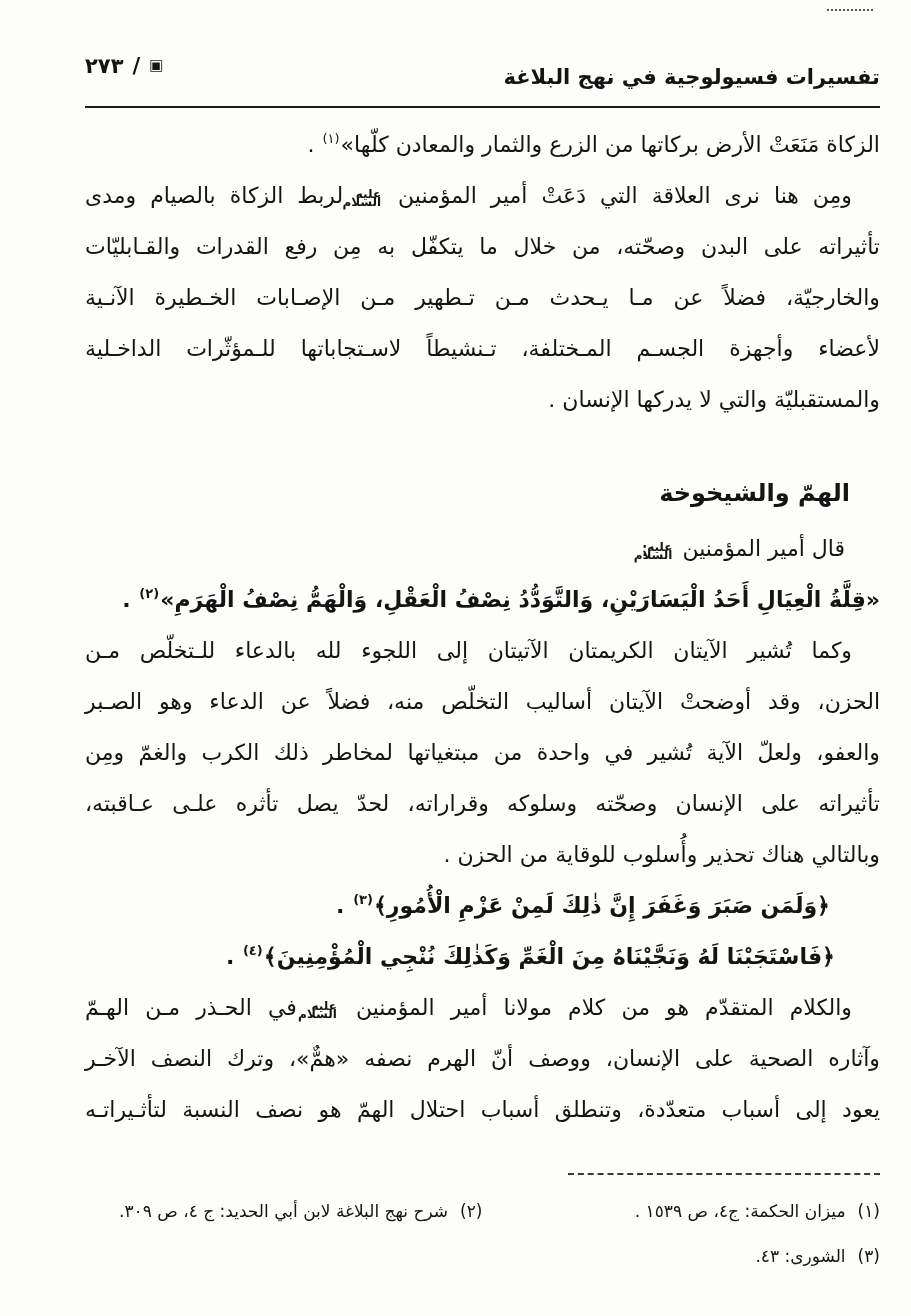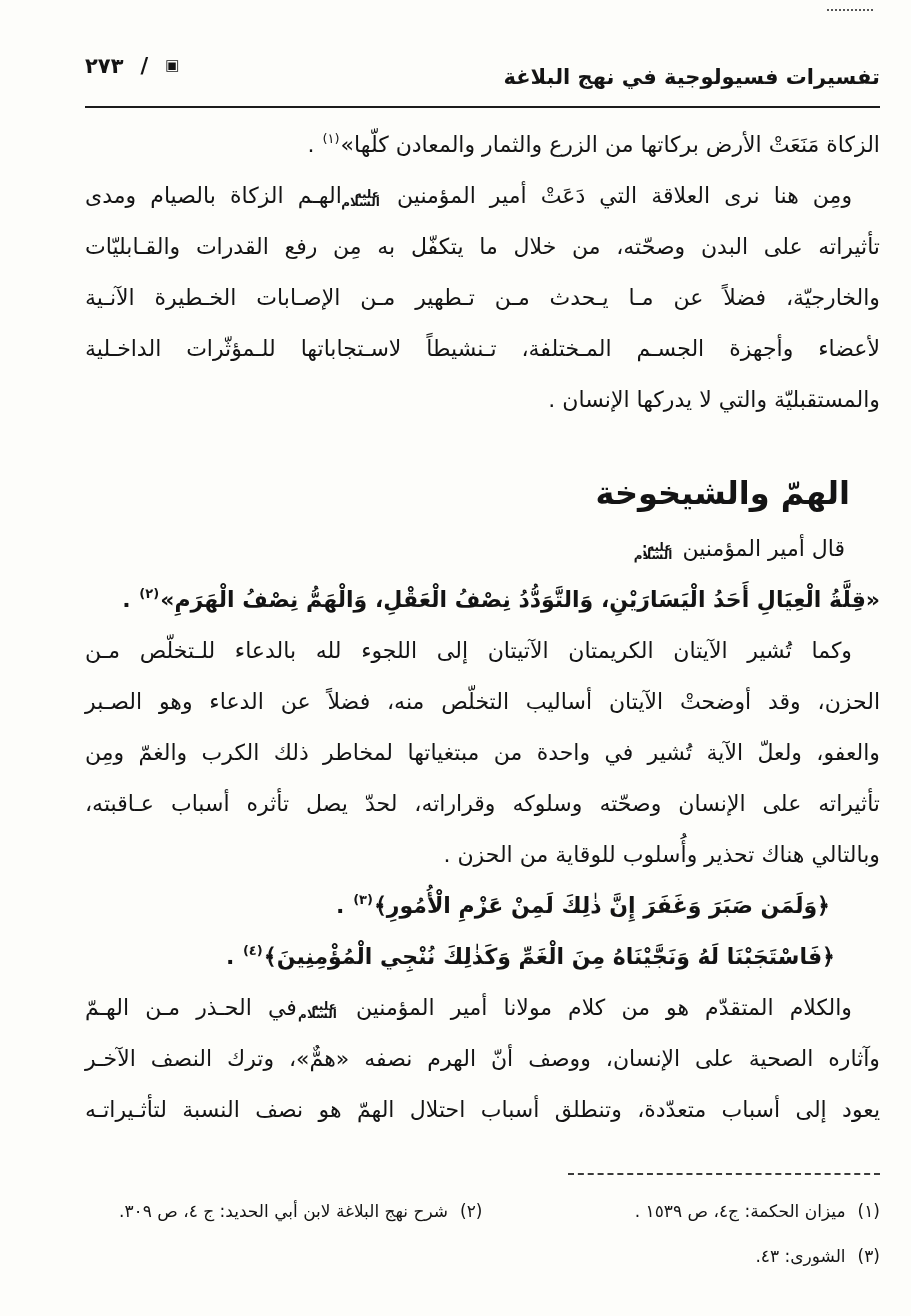--- a/index.html
+++ b/index.html
@@ -12,35 +12,35 @@
     direction:rtl;
     font-family:"DejaVu Sans",sans-serif;
     box-sizing:border-box;
     padding:40px 31px 0 85px;
     overflow:hidden;
   }
   
   .header{display:flex;justify-content:space-between;align-items:center;
     font-weight:bold;font-size:21px;line-height:30px;}
   .book-title{letter-spacing:0;margin-top:22px;}
-  .page-num-box{direction:ltr;font-size:21px;display:flex;align-items:center;gap:17px;}
+  .page-num-box{direction:ltr;font-size:21px;display:flex;align-items:center;gap:9px;}
   .corner-icon{font-size:15px;position:relative;top:-1px;}
   .header-rule{border:0;border-top:2.5px solid #1c1c1c;margin:14px 0 0 0;position:relative;}
   .rule-artifact{position:absolute;top:9px;right:38px;width:46px;
     border-top:2px dotted #555;height:0;}
   
   .content{margin-top:11px;}
   .line{height:51px;line-height:51px;font-size:22px;white-space:normal;}
   .line.just{text-align:justify;text-align-last:justify;}
   .line.right{text-align:right;}
   .line.bold{font-weight:bold;}
   .sup{font-size:13px;vertical-align:9px;display:inline-block;line-height:0;margin:0 1px;}
   .hon{display:inline-block;width:21px;font-size:12px;line-height:8px;
     text-align:left;vertical-align:-3px;margin:0 3px;white-space:normal;font-weight:bold;}
-  .section-heading{font-size:32px;font-weight:bold;line-height:42px;
+  .section-heading{font-size:24px;font-weight:bold;line-height:42px;
     margin:47px 30px 9px 0;}
   
   .footnotes{position:absolute;bottom:48px;right:31px;left:85px;}
   .fn-sep{border:0;border-top:2px dashed #3a3a3a;width:312px;margin:0 0 24px 0;}
   .fn-grid{display:grid;grid-template-columns:1fr 1fr;row-gap:21px;
     font-size:17px;line-height:24px;}
   .fn{text-align:right;}
   .fn-left{padding-left:14px;}
   .fn-marker{margin-left:12px;}
 </style>
@@ -55,32 +55,32 @@
       <span>٢٧٣</span>
       <span>/</span>
       <span class="corner-icon">▣</span>
     </div>
   </div>
   <hr class="header-rule">
   <div class="rule-artifact"></div>
 
   <div class="content" id="content">
       <div class="line right"><span>الزكاة مَنَعَتْ الأرض بركاتها من الزرع والثمار والمعادن كلّها»</span><span class="sup">(١)</span><span> .</span></div>
-      <div class="line just" style="padding-right: 28px;"><span>ومِن هنا نرى العلاقة التي دَعَتْ أمير المؤمنين </span><span class="hon">عليه السلام</span><span> الهـم الزكاة بالصيام ومدى</span></div>
+      <div class="line just" style="padding-right: 28px;"><span>ومِن هنا نرى العلاقة التي دَعَتْ أمير المؤمنين </span><span class="hon">عليه السلام</span><span> لربط الزكاة بالصيام ومدى</span></div>
       <div class="line just"><span>تأثيراته على البدن وصحّته، من خلال ما يتكفّل به مِن رفع القدرات والقـابليّات</span></div>
       <div class="line just"><span>والخارجيّة، فضلاً عن مـا يـحدث مـن تـطهير مـن الإصـابات الخـطيرة الآنـية</span></div>
       <div class="line just"><span>لأعضاء وأجهزة الجسـم المـختلفة، تـنشيطاً لاسـتجاباتها للـمؤثّرات الداخـلية</span></div>
       <div class="line right"><span>والمستقبليّة والتي لا يدركها الإنسان .</span></div>
       <div class="section-heading">الهمّ والشيخوخة</div>
       <div class="line right" style="padding-right: 35px;"><span>قال أمير المؤمنين </span><span class="hon">عليه السلام</span><span>:</span></div>
       <div class="line right bold"><span>«قِلَّةُ الْعِيَالِ أَحَدُ الْيَسَارَيْنِ، وَالتَّوَدُّدُ نِصْفُ الْعَقْلِ، وَالْهَمُّ نِصْفُ الْهَرَمِ»</span><span class="sup">(٢)</span><span> .</span></div>
       <div class="line just" style="padding-right: 28px;"><span>وكما تُشير الآيتان الكريمتان الآتيتان إلى اللجوء لله بالدعاء للـتخلّص مـن</span></div>
       <div class="line just"><span>الحزن، وقد أوضحتْ الآيتان أساليب التخلّص منه، فضلاً عن الدعاء وهو الصـبر</span></div>
       <div class="line just"><span>والعفو، ولعلّ الآية تُشير في واحدة من مبتغياتها لمخاطر ذلك الكرب والغمّ ومِن</span></div>
-      <div class="line just"><span>تأثيراته على الإنسان وصحّته وسلوكه وقراراته، لحدّ يصل تأثره أسباب عـاقبته،</span></div>
+      <div class="line just"><span>تأثيراته على الإنسان وصحّته وسلوكه وقراراته، لحدّ يصل تأثره علـى عـاقبته،</span></div>
       <div class="line right"><span>وبالتالي هناك تحذير وأُسلوب للوقاية من الحزن .</span></div>
       <div class="line right bold" style="padding-right: 50px;"><span>﴿وَلَمَن صَبَرَ وَغَفَرَ إِنَّ ذٰلِكَ لَمِنْ عَزْمِ الْأُمُورِ﴾</span><span class="sup">(٣)</span><span> .</span></div>
       <div class="line right bold" style="padding-right: 45px;"><span>﴿فَاسْتَجَبْنَا لَهُ وَنَجَّيْنَاهُ مِنَ الْغَمِّ وَكَذٰلِكَ نُنْجِي الْمُؤْمِنِينَ﴾</span><span class="sup">(٤)</span><span> .</span></div>
       <div class="line just" style="padding-right: 28px;"><span>والكلام المتقدّم هو من كلام مولانا أمير المؤمنين </span><span class="hon">عليه السلام</span><span> في الحـذر مـن الهـمّ</span></div>
       <div class="line just"><span>وآثاره الصحية على الإنسان، ووصف أنّ الهرم نصفه «همٌّ»، وترك النصف الآخـر</span></div>
       <div class="line just"><span>يعود إلى أسباب متعدّدة، وتنطلق أسباب احتلال الهمّ هو نصف النسبة لتأثـيراتـه</span></div>
     </div>
 
   <div class="footnotes">
     <hr class="fn-sep">

